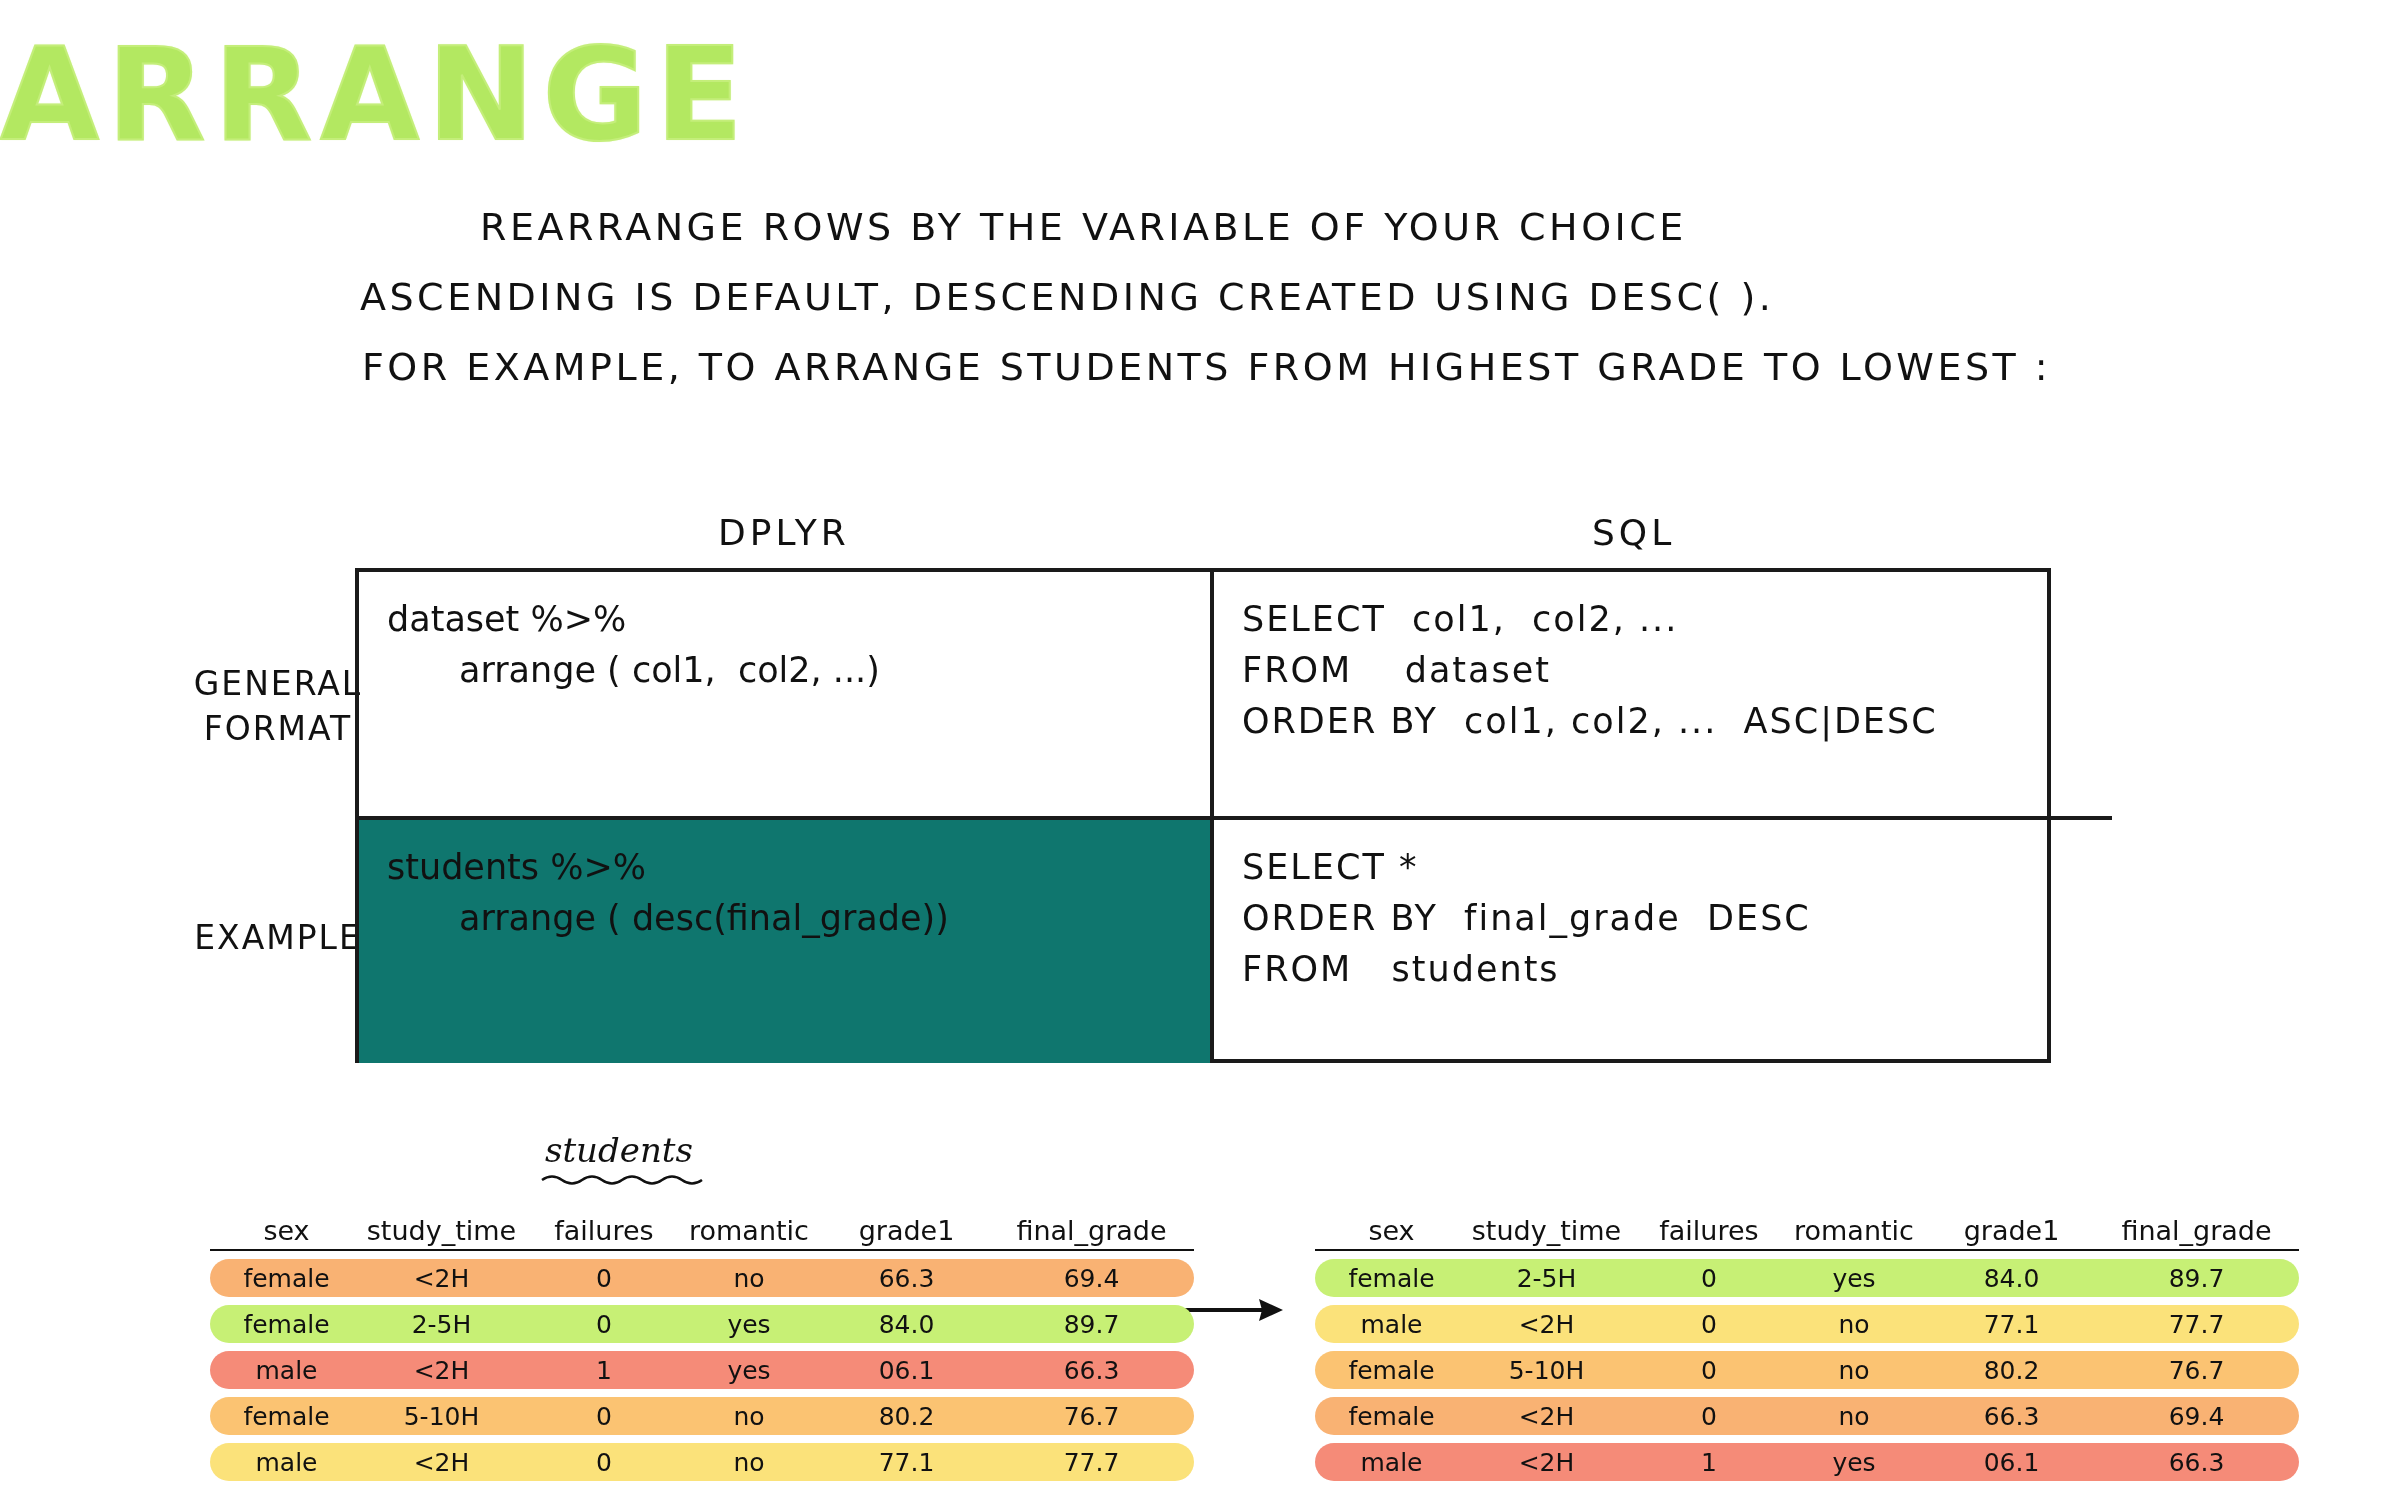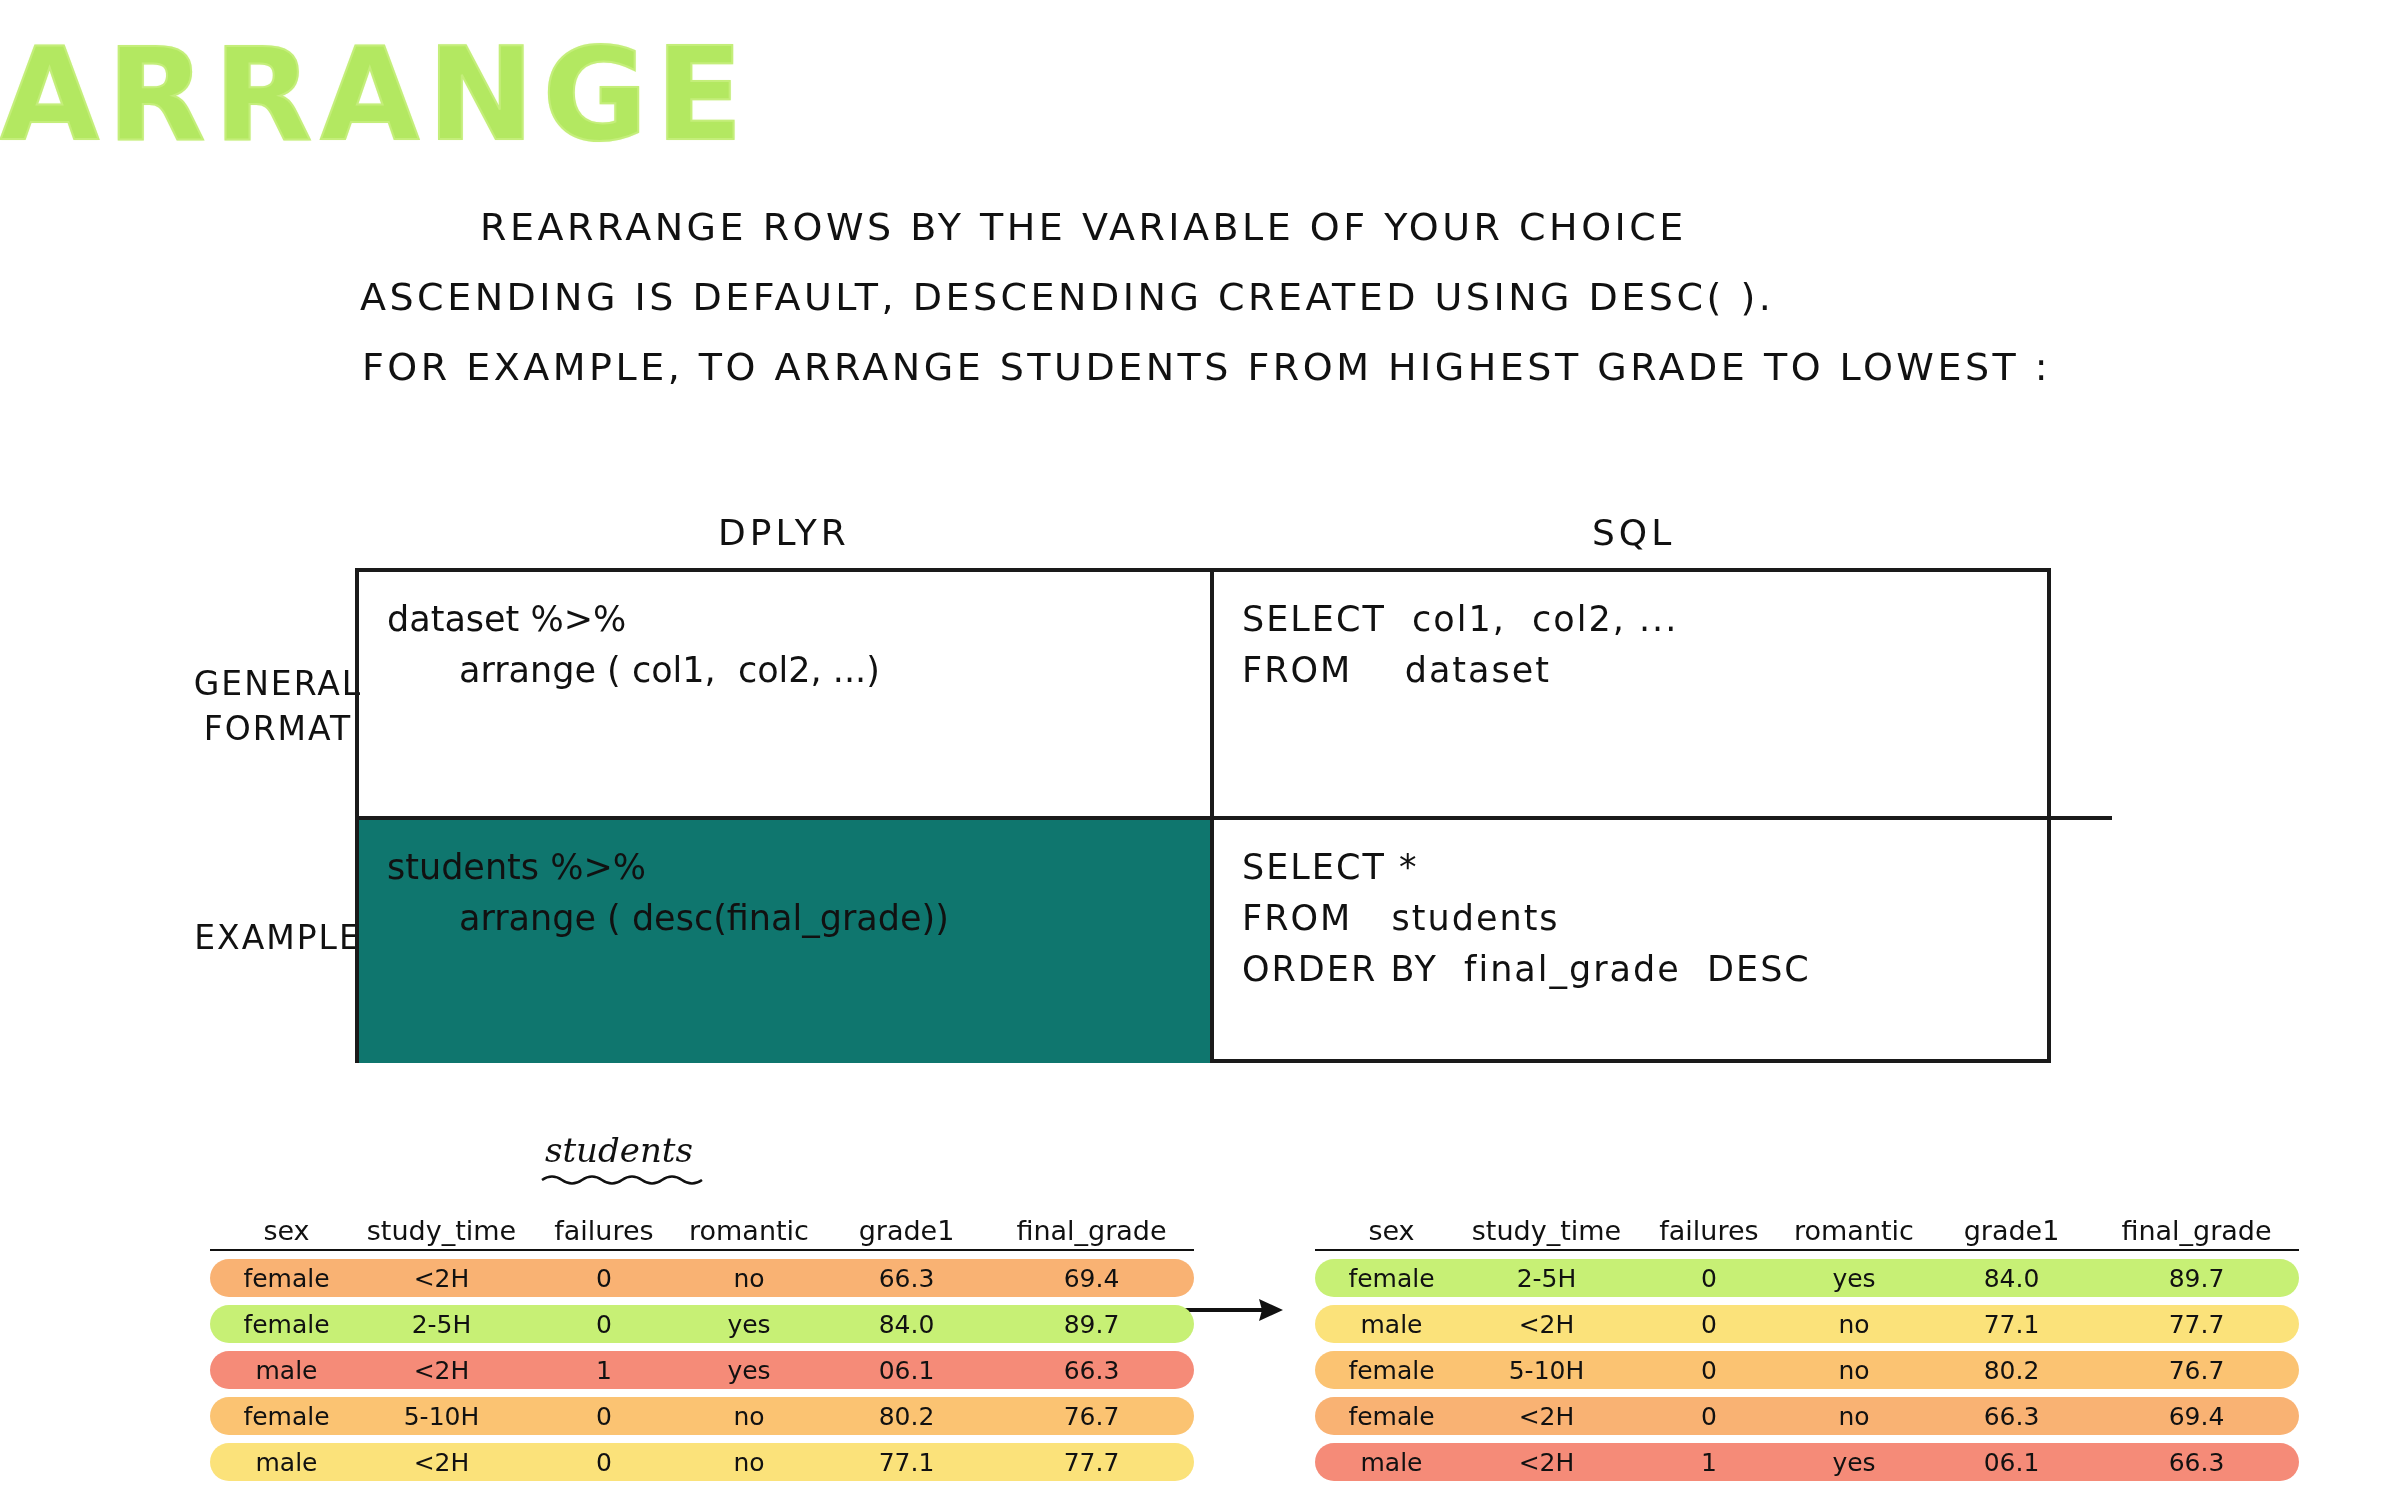--- a/index.html
+++ b/index.html
@@ -199,31 +199,32 @@
 <div id="grid">
 
   <div class="grid-cell" id="cell-dplyr-general">
     <div class="code">dataset %&gt;%</div>
     <div class="code indent">arrange ( col1,  col2, ...)</div>
   </div>
 
   <div class="grid-cell" id="cell-sql-general">
     <div class="code sql">SELECT  col1,  col2, ...</div>
     <div class="code sql">FROM    dataset</div>
+    <div class="code sql">ORDER BY  col1, col2, ...  ASC|DESC</div>
   </div>
 
   <div class="grid-cell" id="cell-dplyr-example">
     <div class="code">students %&gt;%</div>
     <div class="code indent">arrange ( desc(final_grade))</div>
   </div>
 
   <div class="grid-cell" id="cell-sql-example">
     <div class="code sql">SELECT *</div>
+    <div class="code sql">ORDER BY  final_grade  DESC</div>
     <div class="code sql">FROM   students</div>
-    <div class="code sql">ORDER BY  final_grade  DESC</div>
   </div>
 
 </div>
 
 <div id="students-caption">students</div>
 <svg id="students-underline" viewBox="0 0 180 14">
   <path d="M2 8 q10 -7 20 0 t20 0 t20 0 t20 0 t20 0 t20 0 t20 0 t20 0" fill="none" stroke="#111" stroke-width="2.5"></path>
 </svg>
 
 <svg id="arrow" viewBox="0 0 120 40">

